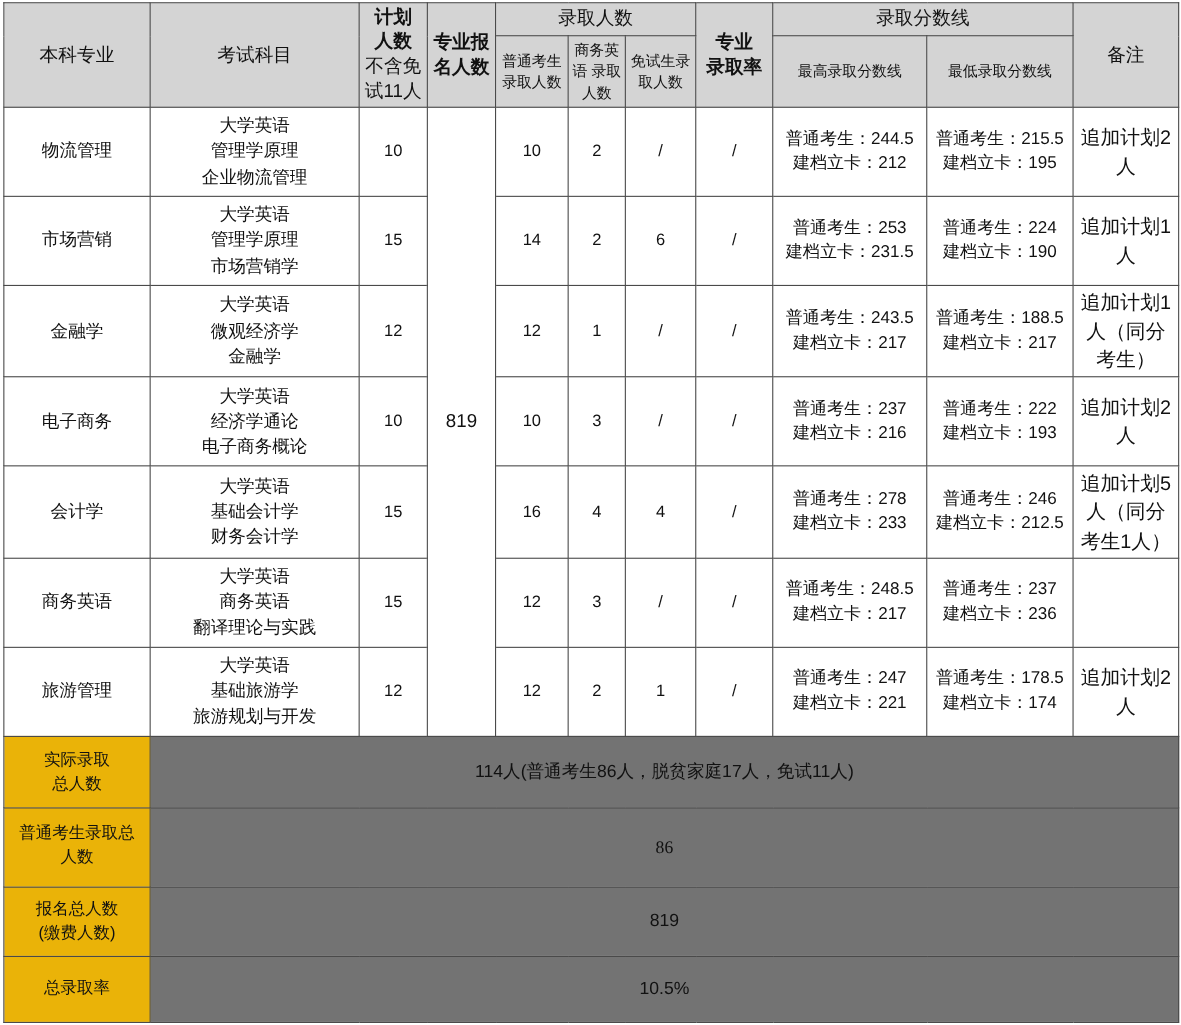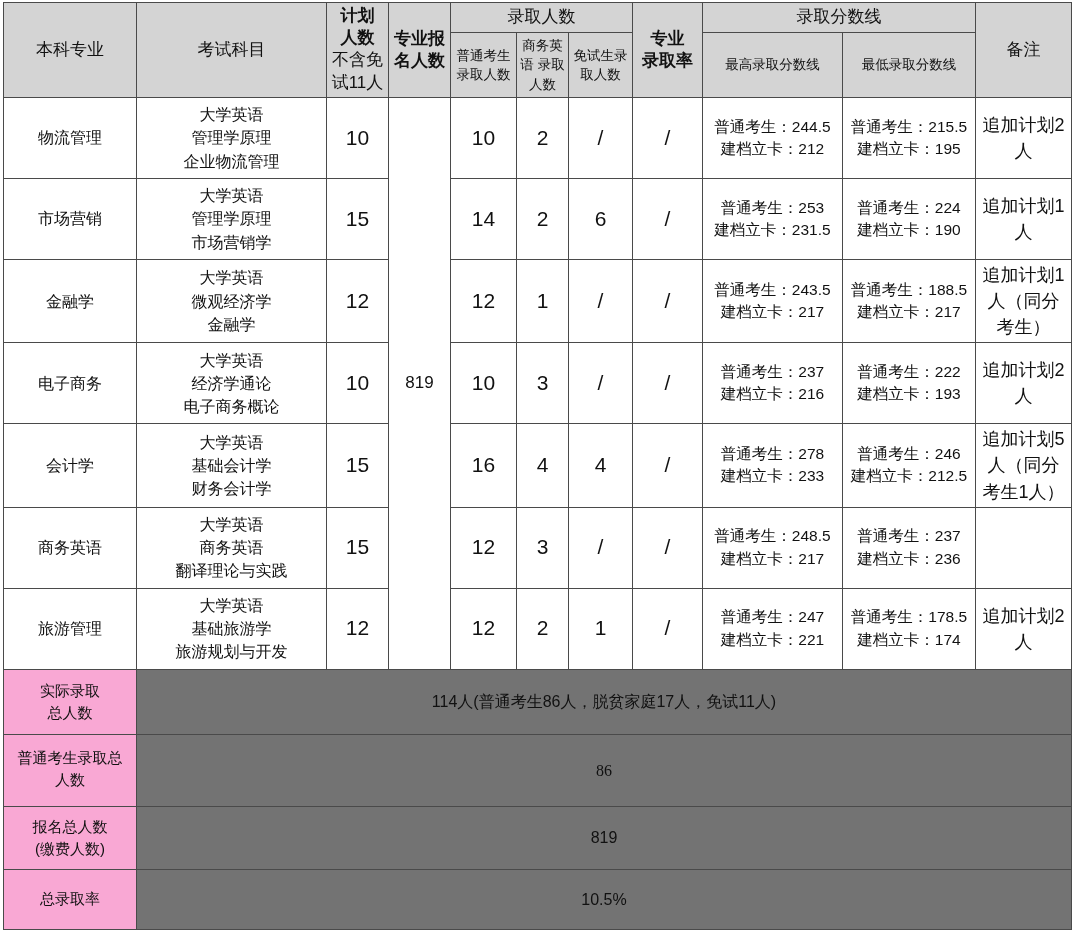--- a/index.html
+++ b/index.html
@@ -65,41 +65,41 @@
     height: 81px;
   }
   .subject-cell {
     font-size: 16px;
     line-height: 1.55;
   }
   .subject-cell .line {
     display: block;
   }
   .num-cell {
-    font-size: 21px;
+    font-size: 15px;
   }
   .score-cell {
     font-size: 15.5px;
     line-height: 1.5;
     text-align: center;
     margin-left: 44px;
   }
   .score-cell .line {
     display: block;
     white-space: nowrap;
   }
   .note-cell {
     font-size: 18px;
     line-height: 1.45;
   }
   .apply-cell {
     font-size: 17px;
   }
   .sum-label {
-    background: #f9a8d4;
+    background: #eab308;
     font-weight: bold;
     font-size: 15px;
     line-height: 1.5;
   }
   .sum-label .line {
     display: block;
   }
   .sum-value {
     font-size: 16px;
     background: #737373;

